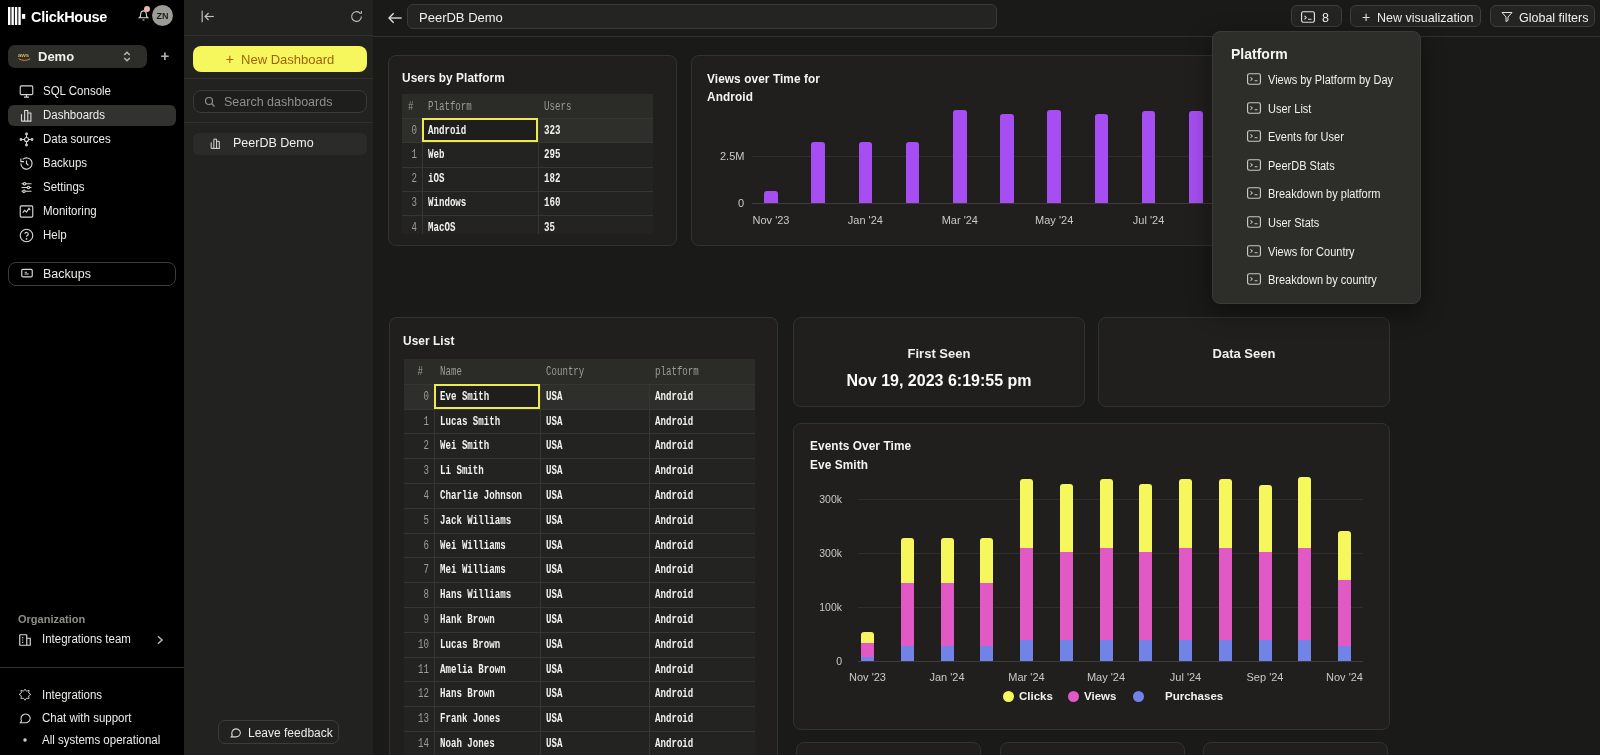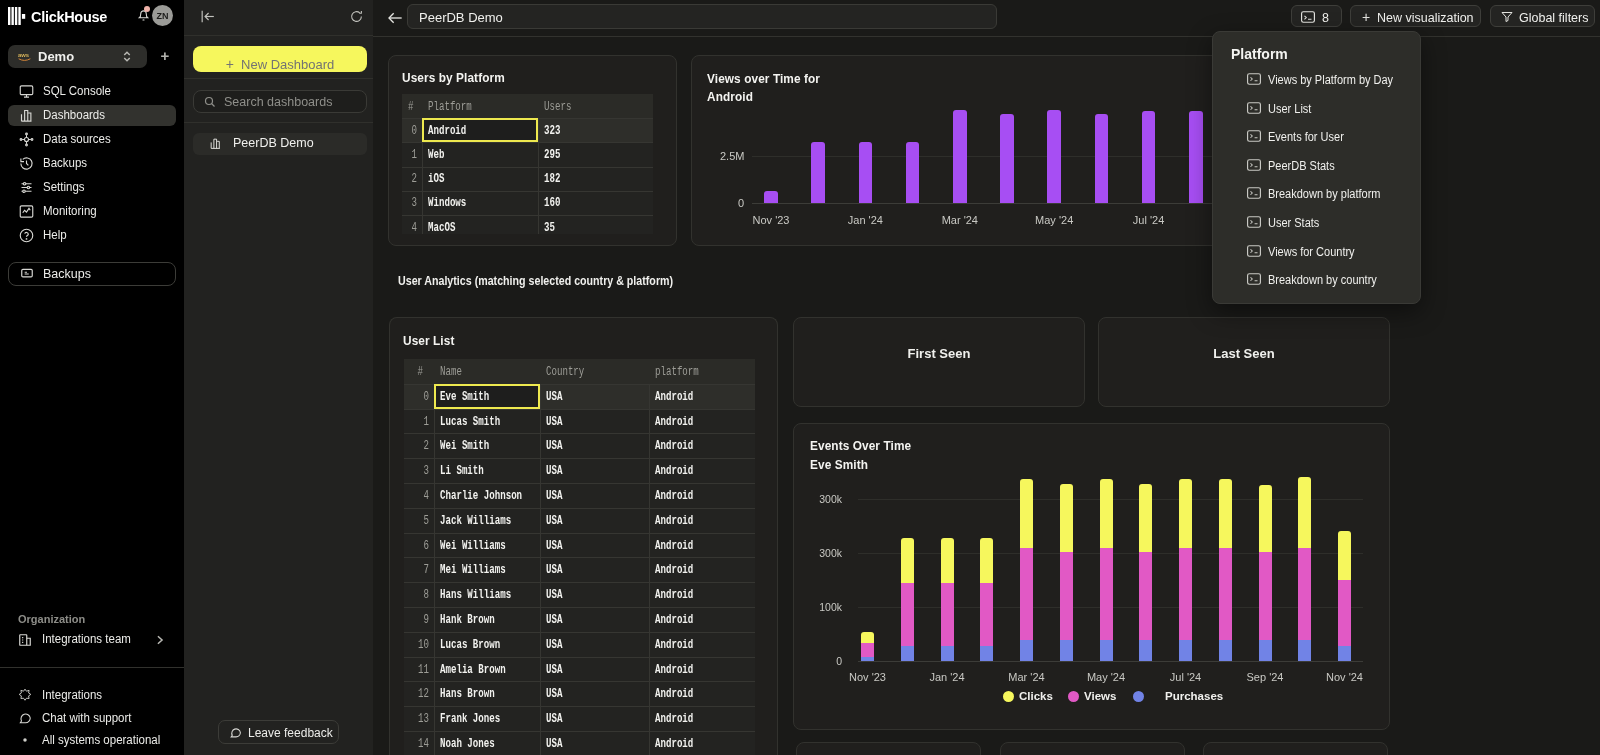--- a/index.html
+++ b/index.html
@@ -156,21 +156,21 @@
     <path d="M2 1 V21"></path>
       <path d="M22 11 H7"></path>
       <path d="M13 5 L7 11 L13 17"></path>
   </svg>
   <svg width="13" height="13" viewBox="0 0 24 24" style="position:absolute;left:166px;top:10px;" fill="none" stroke="#c2c2bd" stroke-width="2">
     <path d="M21 12a9 9 0 1 1-3-6.7"></path>
       <path d="M21 2 v4 h-4" stroke-linejoin="round"></path>
   </svg>
   <div class="abs" style="left:0;top:35px;width:189px;height:1px;background:#30302c;"></div>
   <div class="abs" style="left:9px;top:46px;width:174px;height:26px;background:#f6f75d;border-radius:8px;text-align:center;">
-    <span style="font-size:13px;font-weight:500;color:#737373;line-height:36px;"><span style="font-size:14px;">+</span>&nbsp; New Dashboard</span>
+    <span style="font-size:13px;font-weight:500;color:#a16207;line-height:26px;"><span style="font-size:14px;">+</span>&nbsp; New Dashboard</span>
   </div>
   <div class="abs" style="left:0;top:78px;width:189px;height:1px;background:#30302c;"></div>
   <div class="abs" style="left:9px;top:90px;width:174px;height:23px;border:1px solid #3a3a36;border-radius:8px;background:#1e1e1c;">
     <svg width="12" height="12" viewBox="0 0 24 24" style="position:absolute;left:10px;top:5px;" fill="none" stroke="#8f8f8a" stroke-width="2.4">
       <circle cx="10" cy="10" r="7"></circle>
         <path d="M15.5 15.5 L21 21"></path>
     </svg>
     <span style="position:absolute;left:30px;top:4px;font-size:12.5px;color:#8f8f8a;">Search dashboards</span>
   </div>
   <div class="abs" style="left:0;top:122px;width:189px;height:1px;background:#30302c;"></div>
@@ -283,21 +283,20 @@
         <div style="position:absolute;left:638.6500000000001px;top:55px;width:13.5px;height:92px;background:#a74ef3;border-radius:3px 3px 0 0;"></div>
         <span style="position:absolute;left:54px;top:158px;width:50px;text-align:center;font-size:11px;color:#c9c9c4;">Nov '23</span>
         <span style="position:absolute;left:148.4px;top:158px;width:50px;text-align:center;font-size:11px;color:#c9c9c4;">Jan '24</span>
         <span style="position:absolute;left:242.8px;top:158px;width:50px;text-align:center;font-size:11px;color:#c9c9c4;">Mar '24</span>
         <span style="position:absolute;left:337.20000000000005px;top:158px;width:50px;text-align:center;font-size:11px;color:#c9c9c4;">May '24</span>
         <span style="position:absolute;left:431.6px;top:158px;width:50px;text-align:center;font-size:11px;color:#c9c9c4;">Jul '24</span>
         <span style="position:absolute;left:526px;top:158px;width:50px;text-align:center;font-size:11px;color:#c9c9c4;">Sep '24</span>
       </div>
   </div>
 
-  <div class="abs" style="left:25px;top:273px;font-size:13px;font-weight:bold;color:#f0f0ed;white-space:nowrap;"><span style="display:inline-block;transform:scaleX(0.82);transform-origin:0 50%;">User Analytics (matching selected country &amp; platform)</span></div>
 
   <div class="card" style="left:16px;top:317px;width:389px;height:438px;border-bottom:none;border-radius:8px 8px 0 0;">
     <div class="ctitle" style="position:absolute;left:13px;top:15px;">User List</div>
     <div id="ulTable" class="abs" style="left:14px;top:41px;width:351px;height:397px;overflow:hidden;">
         <div style="position:relative;width:100%;">
           <div style="position:absolute;left:0;top:0;width:100%;height:24.8px;background:#2b2b27;"></div>
           <span class="mono" style="position:absolute;left:0px;top:5.9px;width:25px;text-align:right;font-size:12px;color:#9d9d97;">#</span>
           <span class="mono" style="position:absolute;left:36px;top:5.9px;font-size:12px;color:#9d9d97;">Name</span>
           <span class="mono" style="position:absolute;left:142px;top:5.9px;font-size:12px;color:#9d9d97;">Country</span>
           <span class="mono" style="position:absolute;left:251px;top:5.9px;font-size:12px;color:#9d9d97;">platform</span>
@@ -420,23 +419,24 @@
           <div style="position:absolute;left:136px;top:372px;width:1px;height:24.8px;background:#363632;"></div>
           <span class="mono" style="position:absolute;left:142px;top:377.9px;font-size:12px;font-weight:bold;color:#f2f2ef;">USA</span>
           <div style="position:absolute;left:245px;top:372px;width:1px;height:24.8px;background:#363632;"></div>
           <span class="mono" style="position:absolute;left:251px;top:377.9px;font-size:12px;font-weight:bold;color:#f2f2ef;">Android</span>
         </div>
       </div>
   </div>
 
   <div class="card" style="left:420px;top:317px;width:292px;height:90px;">
     <div style="position:absolute;left:0;top:28px;width:100%;text-align:center;font-size:13px;font-weight:bold;color:#f0f0ed;">First Seen</div>
+    <div style="position:absolute;left:0;top:54px;width:100%;text-align:center;font-size:16px;font-weight:bold;color:#fafaf7;">Nov 19, 2023 6:19:55 pm</div>
   </div>
   <div class="card" style="left:725px;top:317px;width:292px;height:90px;">
-    <div style="position:absolute;left:0;top:28px;width:100%;text-align:center;font-size:13px;font-weight:bold;color:#f0f0ed;">Last Seen</div>
+    <div style="position:absolute;left:0;top:28px;width:100%;text-align:center;font-size:13px;font-weight:bold;color:#f0f0ed;">Data Seen</div>
   </div>
 
   <div class="card" style="left:420px;top:423px;width:597px;height:307px;">
     <div class="ctitle" style="position:absolute;left:16px;top:14px;">Events Over Time</div>
     <div class="ctitle" style="position:absolute;left:16px;top:33px;">Eve Smith</div>
     <div id="eventsChart" class="abs" style="left:0;top:0;width:597px;height:307px;">
         <div style="position:absolute;left:64px;top:237px;width:505px;height:1px;background:#3c3c38;"></div>
         <span style="position:absolute;left:14px;top:231px;width:34px;text-align:right;font-size:10.5px;color:#c9c9c4;">0</span>
         <div style="position:absolute;left:64px;top:183px;width:505px;height:1px;background:#2e2e2a;"></div>
         <span style="position:absolute;left:14px;top:177px;width:34px;text-align:right;font-size:10.5px;color:#c9c9c4;">100k</span>

